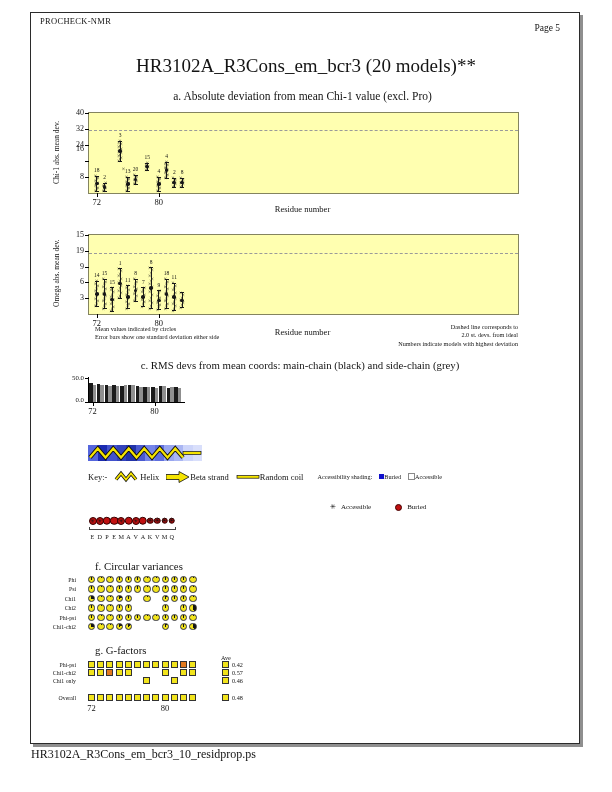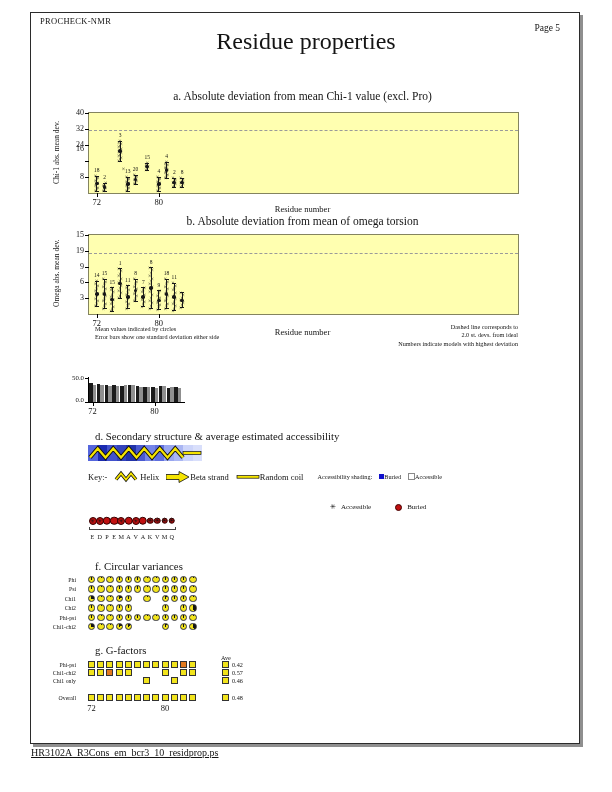--- a/index.html
+++ b/index.html
@@ -52,31 +52,31 @@
            color:#111;font-family:"DejaVu Sans",sans-serif;line-height:1;}
   .eaxis{position:absolute;height:1px;background:#444;}
   .etick{position:absolute;width:1px;height:3px;background:#444;}
   .seqletter{position:absolute;width:7.2px;text-align:center;font-size:6.2px;}
   .rowlab{position:absolute;left:0;width:48px;text-align:right;font-size:5.8px;line-height:6px;}
   .cvc{position:absolute;width:7.4px;height:7.4px;border-radius:50%;border:0.7px solid #333;box-sizing:border-box;}
   .gsq{position:absolute;width:7px;height:7px;border:0.8px solid #333;box-sizing:border-box;}
   .aveval{position:absolute;font-size:6.2px;line-height:7px;}
   .gxlab{position:absolute;width:18px;text-align:center;font-size:8.5px;}
   .ave-hdr{font-size:6.2px;}
-  .footer{font-size:10px;text-decoration:underline;}
+  .footer{font-size:12px;}
 </style>
 </head>
 <body>
 
 <div class="page">
   <div class="frame"></div>
 
   <div class="abs app-name">PROCHECK-NMR</div>
   <div class="abs page-num">Page 5</div>
-  <div class="abs main-title">Residue properties</div>
+  <div class="abs sub-title">HR3102A_R3Cons_em_bcr3 (20 models)**</div>
 
   <div class="abs sec-title-c" style="left:88px;top:90px;width:429px;">a. Absolute deviation from mean Chi-1 value (excl. Pro)</div>
   <div class="ylab" style="left:52px;top:112px;height:80px;">Chi-1 abs. mean dev.</div>
   <div id="plot-a" class="plot" style="left:88px;top:112px;width:429px;height:80px;">
       <div class="dash" style="top: 17px;"></div>
       <div class="ytick" style="top: 64px;"></div>
       <div class="yticklab" style="top: 60px;">8</div>
       <div class="ytick" style="top: 48px;"></div>
       <div class="yticklab" style="top: 32px;">16</div>
       <div class="ytick" style="top: 32px;"></div>
@@ -223,21 +223,20 @@
       <span class="xm" style="left: 93px; top: 72.5px;">×</span>
       <span class="xm" style="left: 94.2px; top: 71px;">×</span>
       <span class="xm" style="left: 91.8px; top: 69.5px;">×</span>
       <span class="xm" style="left: 93px; top: 68px;">×</span>
       <span class="xm" style="left: 94.2px; top: 66.5px;">×</span>
       <span class="xm" style="left: 91.8px; top: 65px;">×</span>
       <div class="clab" style="left: 93px; top: 57px;">8</div>
     </div>
   <div class="abs xlab" style="left:88px;top:204px;width:429px;">Residue number</div>
 
-  <div class="abs sec-title-c" style="left:88px;top:215px;width:429px;">b. Absolute deviation from mean of omega torsion</div>
   <div class="ylab" style="left:52px;top:234px;height:79px;">Omega abs. mean dev.</div>
   <div id="plot-b" class="plot" style="left:88px;top:234px;width:429px;height:79px;">
       <div class="dash" style="top: 18.4333px;"></div>
       <div class="ytick" style="top: 63.2px;"></div>
       <div class="yticklab" style="top: 59.2px;">3</div>
       <div class="ytick" style="top: 47.4px;"></div>
       <div class="yticklab" style="top: 43.4px;">6</div>
       <div class="ytick" style="top: 31.6px;"></div>
       <div class="yticklab" style="top: 27.6px;">9</div>
       <div class="ytick" style="top: 15.8px;"></div>
@@ -449,20 +448,21 @@
     <div>Mean values indicated by circles</div>
     <div>Error bars show one standard deviation either side</div>
   </div>
   <div class="abs xlab" style="left:88px;top:327px;width:429px;">Residue number</div>
   <div class="abs fn rt" style="left:300px;top:323px;width:218px;">
     <div>Dashed line corresponds to</div>
     <div>2.0 st. devs. from ideal</div>
     <div>Numbers indicate models with highest deviation</div>
   </div>
 
+  <div class="abs sec-title-c" style="left:70px;top:359px;width:460px;font-size:10.8px;">c. RMS devs from mean coords: main-chain (black) and side-chain (grey)</div>
   <div class="clabel rt" style="left:58px;top:374px;width:26px;">50.0</div>
   <div class="clabel rt" style="left:58px;top:396px;width:26px;">0.0</div>
   <div class="caxis" style="left:88px;top:377px;height:26px;"></div>
   <div class="ctick" style="left:85px;top:378px;width:3px;"></div>
   <div class="ctick" style="left:85px;top:402px;width:3px;"></div>
   <div id="plot-c" class="bararea" style="left:89px;top:378px;width:96px;height:24px;">
       <div class="bar" style="left: 0px; width: 3.6px; height: 19.2px; background: rgb(26, 26, 26);"></div>
       <div class="bar" style="left: 3.6px; width: 3.6px; height: 17.28px; background: rgb(143, 143, 143);"></div>
       <div class="bar" style="left: 7.75px; width: 3.6px; height: 17.76px; background: rgb(26, 26, 26);"></div>
       <div class="bar" style="left: 11.35px; width: 3.6px; height: 16.8px; background: rgb(143, 143, 143);"></div>
@@ -485,21 +485,20 @@
       <div class="bar" style="left: 77.5px; width: 3.6px; height: 14.4px; background: rgb(26, 26, 26);"></div>
       <div class="bar" style="left: 81.1px; width: 3.6px; height: 15.36px; background: rgb(143, 143, 143);"></div>
       <div class="bar" style="left: 85.25px; width: 3.6px; height: 14.88px; background: rgb(26, 26, 26);"></div>
       <div class="bar" style="left: 88.85px; width: 3.6px; height: 14.4px; background: rgb(143, 143, 143);"></div>
       <div class="xtick" style="left: 3.6px;"></div>
       <div class="xticklab" style="left: -5.4px;">72</div>
       <div class="xtick" style="left: 65.6px;"></div>
       <div class="xticklab" style="left: 56.6px;">80</div>
     </div>
 
-  <div class="abs sec-title-l" style="left:95px;top:430px;">d. Secondary structure &amp; average estimated accessibility</div>
   <div id="ribbon" class="ribbon" style="left:88px;top:445px;width:114px;height:16px;">
       <div class="rcell" style="left: 0px; width: 9.5px; background: rgb(85, 102, 221);"></div>
       <div class="rcell" style="left: 9.5px; width: 9.5px; background: rgb(27, 43, 176);"></div>
       <div class="rcell" style="left: 19px; width: 9.5px; background: rgb(66, 82, 204);"></div>
       <div class="rcell" style="left: 28.5px; width: 9.5px; background: rgb(51, 67, 187);"></div>
       <div class="rcell" style="left: 38px; width: 9.5px; background: rgb(34, 51, 170);"></div>
       <div class="rcell" style="left: 47.5px; width: 9.5px; background: rgb(74, 90, 208);"></div>
       <div class="rcell" style="left: 57px; width: 9.5px; background: rgb(117, 133, 232);"></div>
       <div class="rcell" style="left: 66.5px; width: 9.5px; background: rgb(95, 111, 221);"></div>
       <div class="rcell" style="left: 76px; width: 9.5px; background: rgb(152, 166, 239);"></div>

